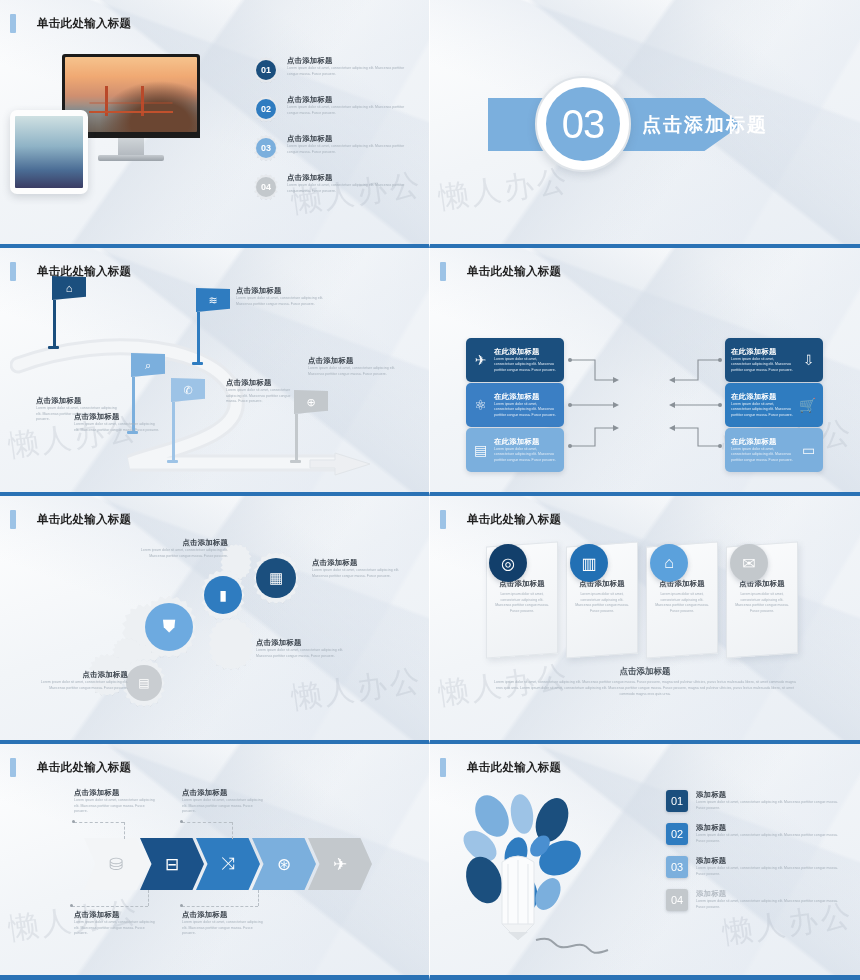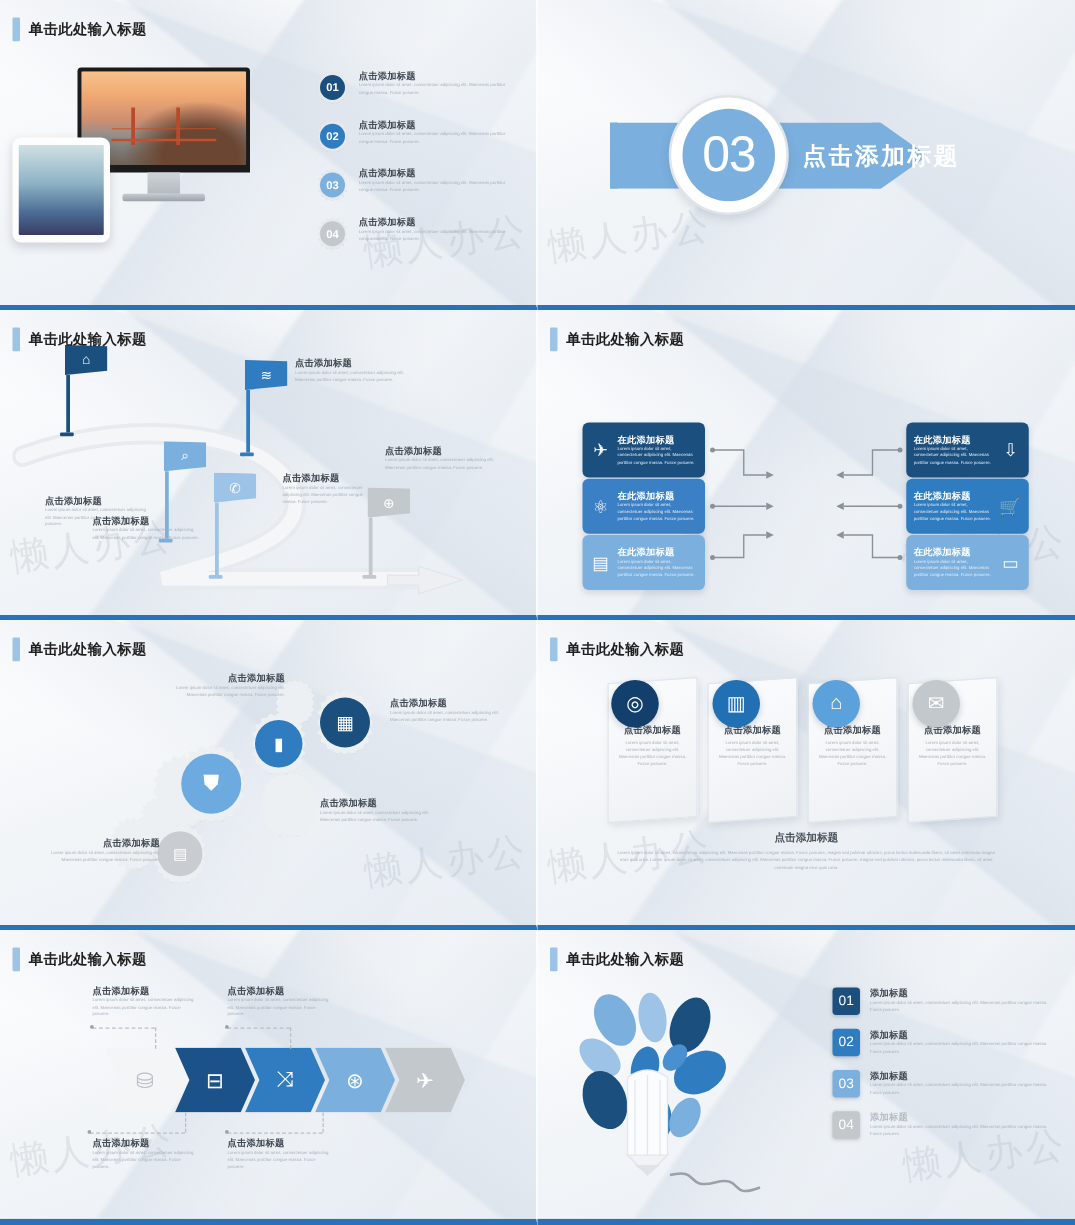--- a/index.html
+++ b/index.html
@@ -35,21 +35,21 @@
   }
   .wm {
     position:absolute; right:6px; bottom:30px;
     font-size:30px; color:rgba(160,170,182,.22);
     font-family:"DejaVu Sans", sans-serif; letter-spacing:3px;
     transform:rotate(-8deg); pointer-events:none; user-select:none;
   }
   .wm.lt { left:8px; right:auto; bottom:34px; }
   .hdr {
     position:absolute; top:14px; left:10px;
-    display:flex; align-items:center; gap:7px; z-index:5;
+    display:flex; align-items:center; gap:21px; z-index:5;
   }
   .hdr-bar { width:6px; height:19px; background:#9dc3e6; border-radius:1px; }
   .hdr-txt {
     font-size:11.5px; font-weight:bold; color:#1f1f1f;
     font-family:"DejaVu Sans","Liberation Sans",sans-serif; letter-spacing:.3px;
   }
   .t-ttl { font-size:7.4px; font-weight:bold; color:#3f4750;
     font-family:"DejaVu Sans","Liberation Sans",sans-serif; letter-spacing:.2px; }
   .t-body { font-size:3.5px; line-height:1.62; color:#a8b2bc;
     font-family:"Liberation Sans",sans-serif; }

